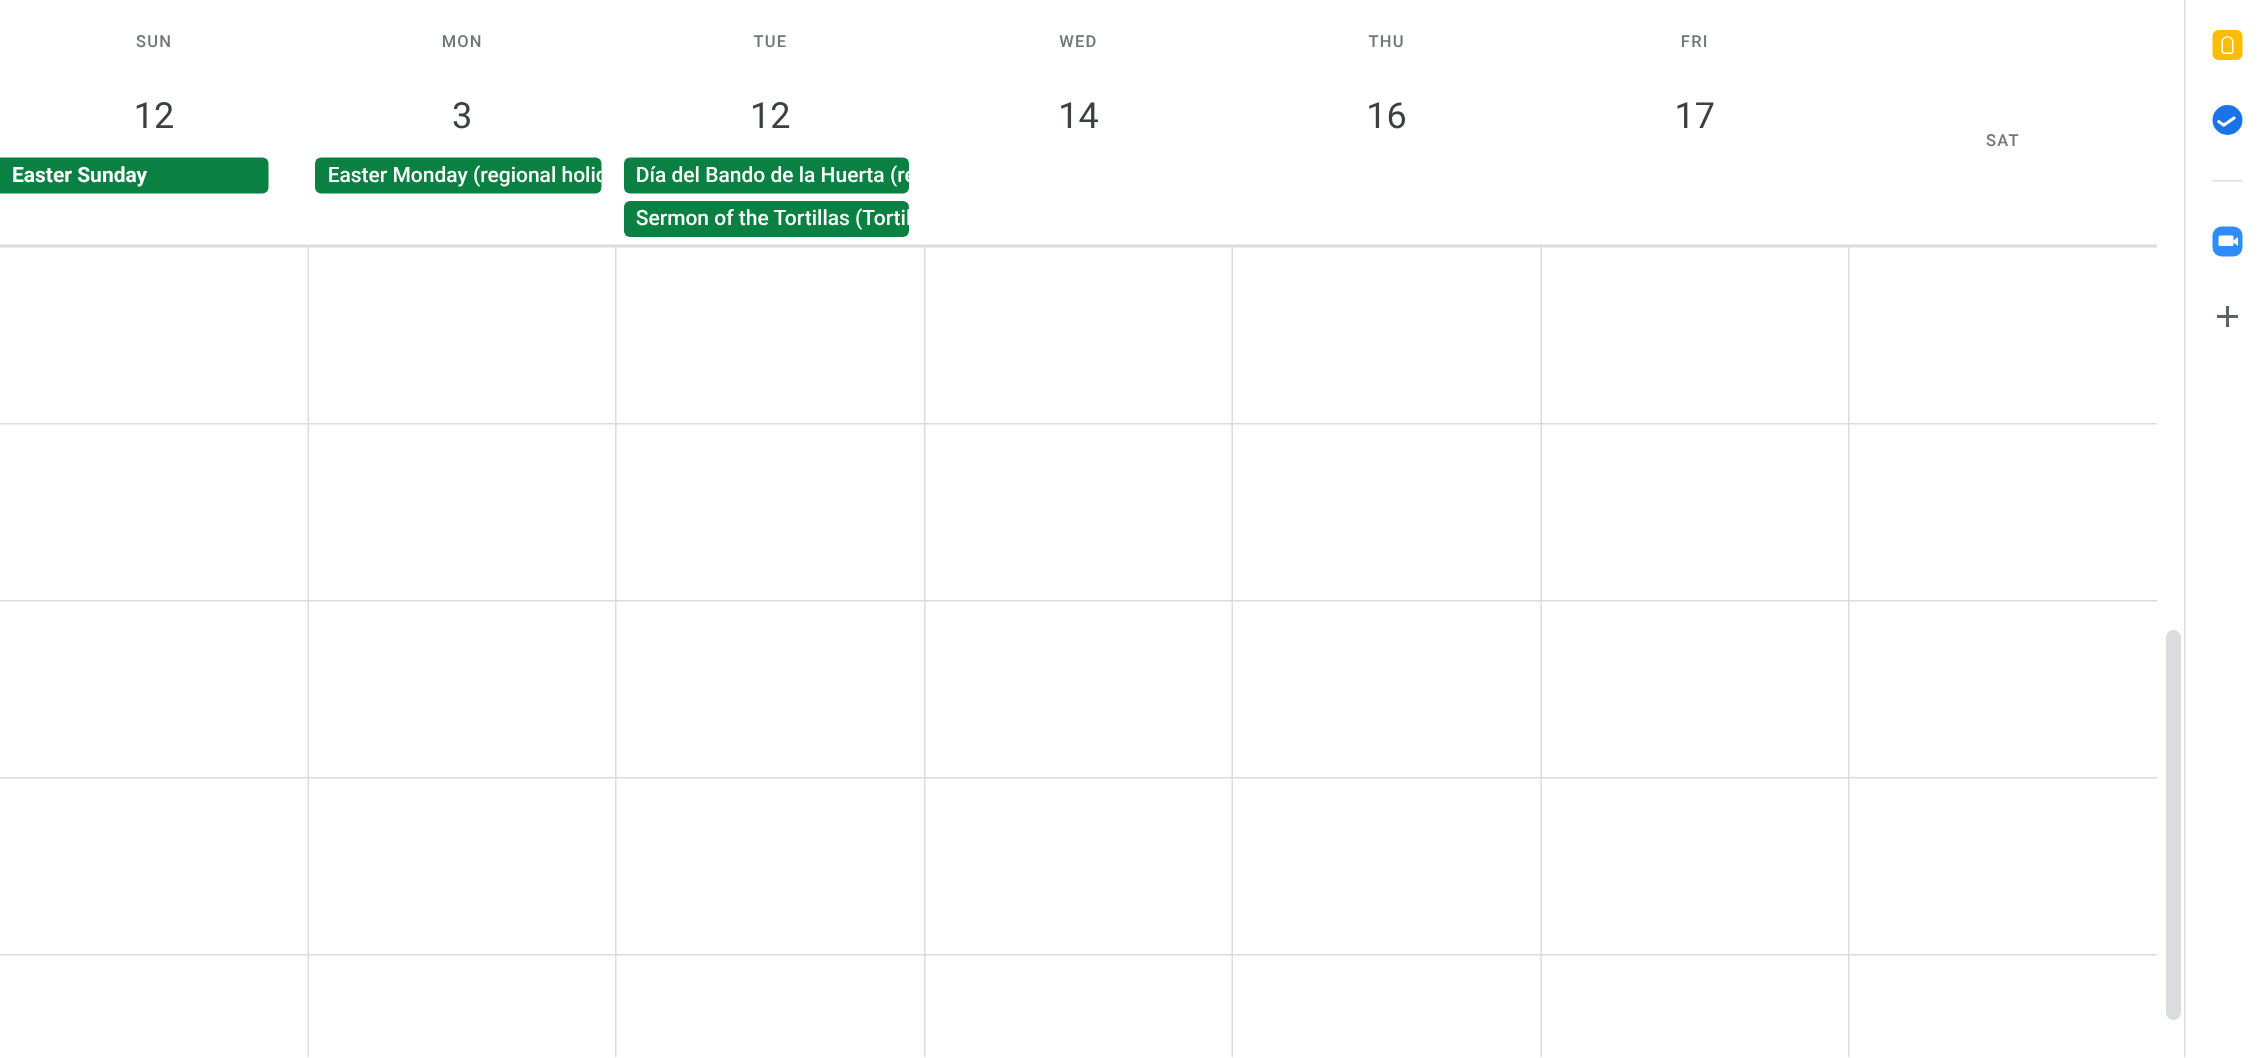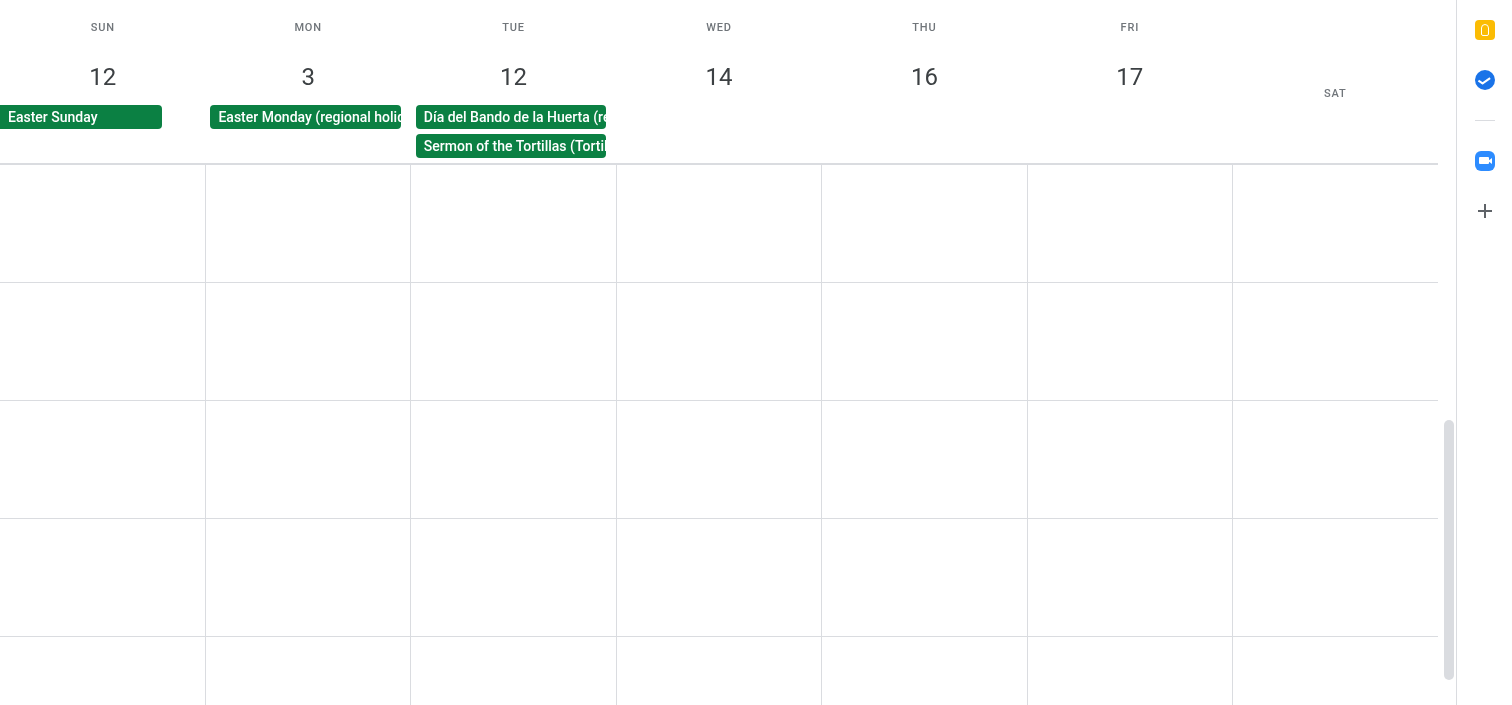--- a/index.html
+++ b/index.html
@@ -268,21 +268,21 @@
       <div class="allday-cols">
         <div class="col"></div>
           <div class="col"></div>
           <div class="col"></div>
           <div class="col"></div>
           <div class="col"></div>
           <div class="col"></div>
           <div class="col"></div>
       </div>
 
-    <div class="event-chip" style="background: rgb(11, 128, 67); border-top-left-radius: 0px; border-bottom-left-radius: 0px; left: 0px; width: 162px; top: 5px;">Easter Sunday</div>
+    <div class="event-chip" style="background: rgb(11, 128, 67); border-top-left-radius: 0px; border-bottom-left-radius: 0px; left: 0px; width: 179px; top: 5px; font-weight: bold;">Easter Sunday</div>
         <div class="event-chip" style="background: rgb(11, 128, 67); left: 210.429px; width: 190.429px; top: 5px;">Easter Monday (regional holiday)</div>
         <div class="event-chip" style="background: rgb(11, 128, 67); left: 415.857px; width: 190.429px; top: 5px;">Día del Bando de la Huerta (regional holiday)</div>
         <div class="event-chip" style="background: rgb(11, 128, 67); left: 415.857px; width: 190.429px; top: 34px;">Sermon of the Tortillas (Tortillas Sermon)</div>
       </div>
 
     <div class="timegrid">
       <div class="hour-lines" id="hour-lines">
           <div class="hour-line" style="top: 0px;"></div>
           <div class="hour-line" style="top: 118px;"></div>
           <div class="hour-line" style="top: 236px;"></div>

